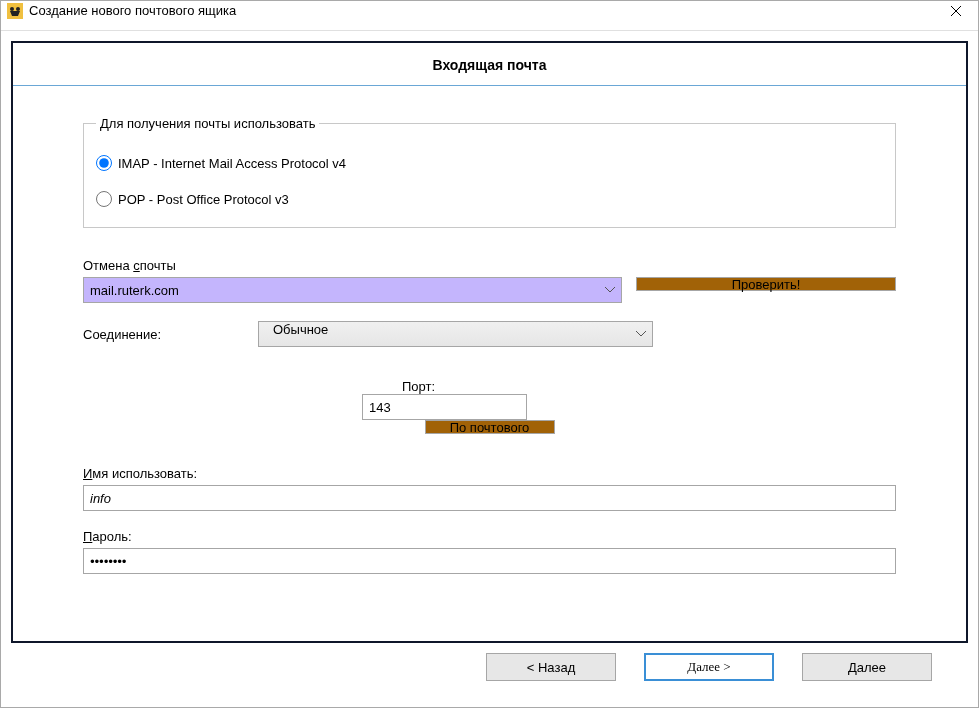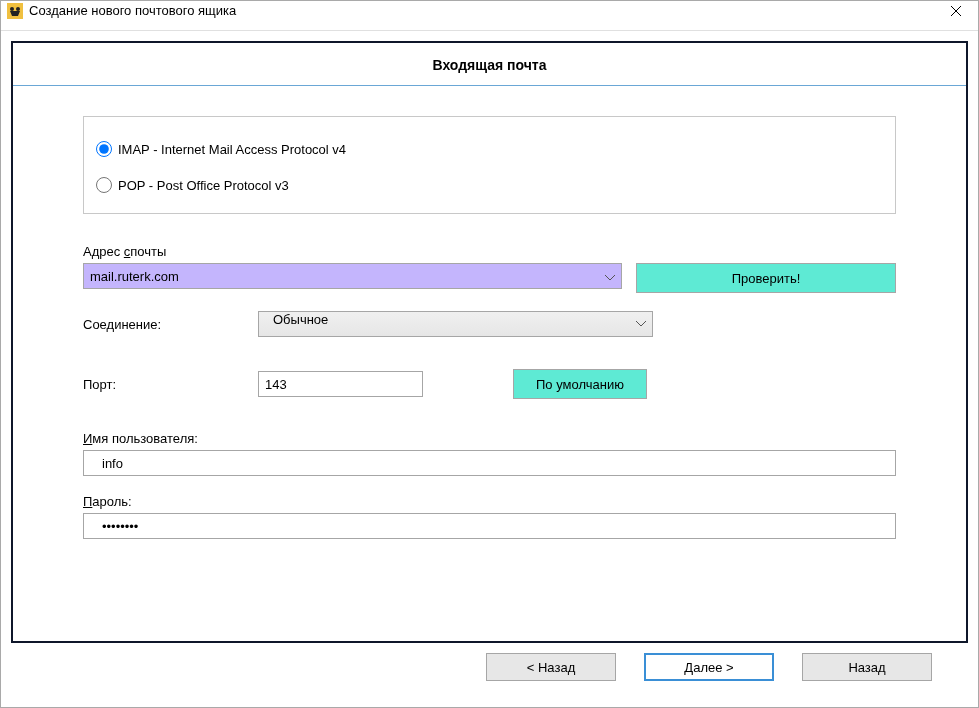--- a/index.html
+++ b/index.html
@@ -20,34 +20,34 @@
   .radio-row input[type=radio] { width: 16px; height: 16px; margin: 0 6px 0 0; }
   .form-row { display: flex; align-items: center; margin-bottom: 18px; }
   .form-row.stack { flex-direction: column; align-items: stretch; }
   .lbl { color: #000; margin-bottom: 4px; }
   .lbl .ul { text-decoration: underline; }
   .server-row { display: flex; align-items: stretch; gap: 14px; }
   .server-row .combo-wrap { flex: 1; }
   .combo { width: 100%; height: 26px; border: 1px solid #a6a6a6; background: #c4b5fd; padding: 0 24px 0 6px; position: relative; }
   .combo-wrap { position: relative; }
   .combo-arrow { position: absolute; right: 1px; top: 1px; bottom: 1px; width: 22px; display: flex; align-items: center; justify-content: center; pointer-events: none; }
-  .btn { height: 30px; min-width: 130px; border: 1px solid #a6a6a6; background: #5eead4; padding: 0 22px; cursor: default; display: inline-flex; align-items: center; justify-content: center; }
+  .btn { height: 14px; min-width: 130px; border: 1px solid #a6a6a6; background: #a16207; padding: 0 22px; cursor: default; display: inline-flex; align-items: center; justify-content: center; }
   .btn.wide { min-width: 260px; }
   .conn-row { display: flex; }
   .conn-row .lbl-inline { width: 175px; }
   .conn-row .combo-wrap { flex: 1; max-width: 395px; }
   .conn-select { width: 100%; height: 26px; border: 1px solid #a6a6a6; background: linear-gradient(#f0f0f0,#e6e6e6); padding: 0 24px 0 14px; }
-  .port-row { display: flex; align-items: center; }
+  .port-row { display: flex; align-items: center; flex-direction: column; }
   .port-row .lbl-inline { width: 175px; }
   .port-row input { width: 165px; height: 26px; border: 1px solid #a6a6a6; padding: 0 6px; margin-right: 90px; }
-  .txt { width: 100%; height: 26px; border: 1px solid #a6a6a6; padding: 0 18px; background: #fff; }
+  .txt { width: 100%; height: 26px; border: 1px solid #a6a6a6; padding: 0 6px; background: #fff; font-style: italic; }
   .section-gap { height: 14px; }
   .footer { padding: 10px 36px 16px 0; display: flex; justify-content: flex-end; gap: 28px; }
   .fbtn { height: 28px; width: 130px; border: 1px solid #a6a6a6; background: #e7e7e7; display: inline-flex; align-items: center; justify-content: center; cursor: default; }
-  .fbtn.primary { border: 2px solid #3a8fd6; background: #fff; }
+  .fbtn.primary { border: 2px solid #3a8fd6; background: #fff; font-family: Liberation Serif, serif; }
   svg { display: block; }
 </style>
 </head>
 <body>
 
 <div class="window">
 
   <div class="titlebar">
     <span class="app-icon">
       <svg width="16" height="16" viewBox="0 0 16 16">
@@ -66,33 +66,34 @@
     </div>
   </div>
 
   <div class="content-outer">
     <div class="panel">
       <div class="panel-header">Входящая почта</div>
 
       <div class="panel-body">
 
         <fieldset class="protocol">
+          <legend>Для получения почты использовать</legend>
           <label class="radio-row">
             <input type="radio" name="proto" checked="" style="">
             <span>IMAP - Internet Mail Access Protocol v4</span>
           </label>
           <label class="radio-row">
             <input type="radio" name="proto" style="">
             <span>POP  -  Post Office Protocol v3</span>
           </label>
         </fieldset>
 
         <div class="form-row stack">
           <div class="lbl">
-            <span>Адрес </span><span class="ul">с</span><span>почты</span>
+            <span>Отмена </span><span class="ul">с</span><span>почты</span>
           </div>
           <div class="server-row">
             <div class="combo-wrap">
               <input class="combo" type="text" value="mail.ruterk.com" style="">
               <span class="combo-arrow">
                 <svg width="10" height="6" viewBox="0 0 10 6">
                     <path d="M0 0 L5 5 L10 0" fill="none" stroke="#555" stroke-width="1"></path>
                   </svg>
               </span>
             </div>
@@ -112,42 +113,42 @@
                 </svg>
             </span>
           </div>
         </div>
 
         <div class="section-gap"></div>
 
         <div class="form-row port-row">
           <div class="lbl-inline">Порт:</div>
           <input type="text" value="143" style="">
-          <button class="btn">По умолчанию</button>
+          <button class="btn">По почтового</button>
         </div>
 
         <div class="section-gap"></div>
 
         <div class="form-row stack">
           <div class="lbl">
-            <span class="ul">И</span><span>мя пользователя:</span>
+            <span class="ul">И</span><span>мя использовать:</span>
           </div>
           <input class="txt" type="text" value="info" style="">
         </div>
 
         <div class="form-row stack">
           <div class="lbl">
             <span class="ul">П</span><span>ароль:</span>
           </div>
           <input class="txt" type="text" value="••••••••" style="">
         </div>
 
       </div>
     </div>
 
     <div class="footer">
       <button class="fbtn">&lt;   Назад</button>
       <button class="fbtn primary">Далее   &gt;</button>
-      <button class="fbtn">Назад</button>
+      <button class="fbtn">Далее</button>
     </div>
   </div>
 
 </div>
 
 </body></html>

